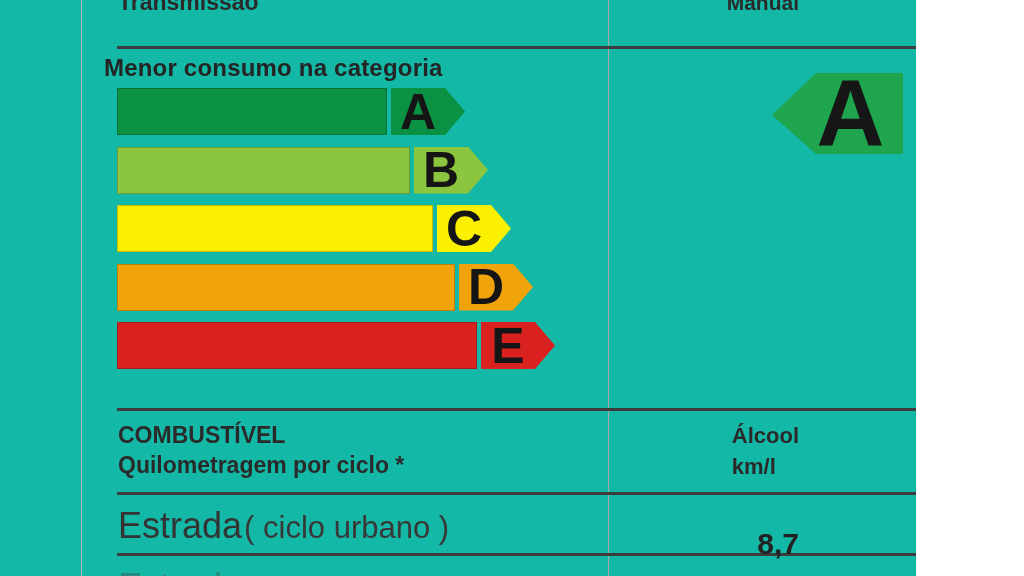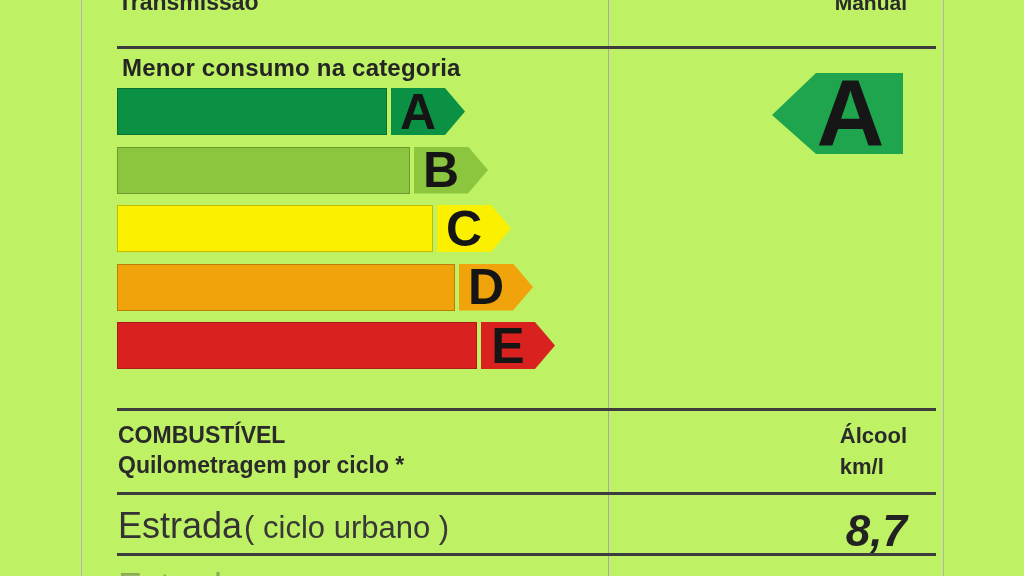--- a/index.html
+++ b/index.html
@@ -1,23 +1,23 @@
 <!DOCTYPE html>
 <html><head>
 <meta charset="utf-8">
 <style>
   * { margin: 0; padding: 0; box-sizing: border-box; }
   html, body { background: #ffffff; }
   body { font-family: "Liberation Sans", "DejaVu Sans", sans-serif; }
 
   .label-page {
     position: relative;
-    width: 1024px;
+    width: 916px;
     height: 576px;
-    background: #bef264;
+    background: #14b8a6;
     overflow: hidden;
     color: #242424;
     padding-left: 32px;
   }
 
   
   .vline { position: absolute; top: 0; bottom: 0; width: 1px; }
   .vline.outer { background: #b4b4b4; }
   .vline.inner { background: #a8a8a8; }
   .hrule { position: absolute; left: 117px; width: 819px; height: 3px; background: #3d3d3d; }
@@ -26,21 +26,21 @@
   .hdr-left {
     position: absolute; left: 118px; top: -10px;
     font-size: 23px; font-weight: bold; line-height: 25px; color: #2a2a2a;
   }
   .hdr-right {
     position: absolute; right: 117px; top: -10px;
     text-align: right; font-size: 21px; font-weight: bold; line-height: 25px; color: #2a2a2a;
   }
 
   .caption {
-    position: absolute; left: 122px;
+    position: absolute; left: 104px;
     font-size: 24px; font-weight: bold; color: #242424; letter-spacing: 0.2px;
   }
   .caption.top { top: 54px; }
   .caption.bottom { top: 374px; }
 
   
   .scale { position: absolute; left: 117px; top: 88px; display: flex; flex-direction: column; }
   .scale-row { display: flex; height: 47px; margin-bottom: 11.5px; }
   .bar-rect { height: 47px; border: 1px solid rgba(0,0,0,0.22); }
   .bar-gap { width: 4px; height: 47px; }
@@ -72,22 +72,22 @@
     text-align: left; font-size: 22px; font-weight: bold; line-height: 31px; color: #2a2a2a;
   }
 
   
   .city-label {
     position: absolute; left: 118px; top: 505px;
     font-size: 36px; font-weight: normal; color: #333333; white-space: nowrap;
   }
   .city-label .note { font-size: 31px; margin-left: 2px; color: #383838; }
   .city-value {
-    position: absolute; right: 117px; top: 506px;
-    font-size: 44px; font-weight: bold; color: #222222; font-style: italic;
+    position: absolute; right: 117px; top: 527px;
+    font-size: 30px; font-weight: bold; color: #222222;
   }
 
   
   .partial-row {
     position: absolute; left: 118px; top: 566px;
     font-size: 36px; color: #444444; opacity: 0.4;
   }
 </style>
 </head>
 <body>

